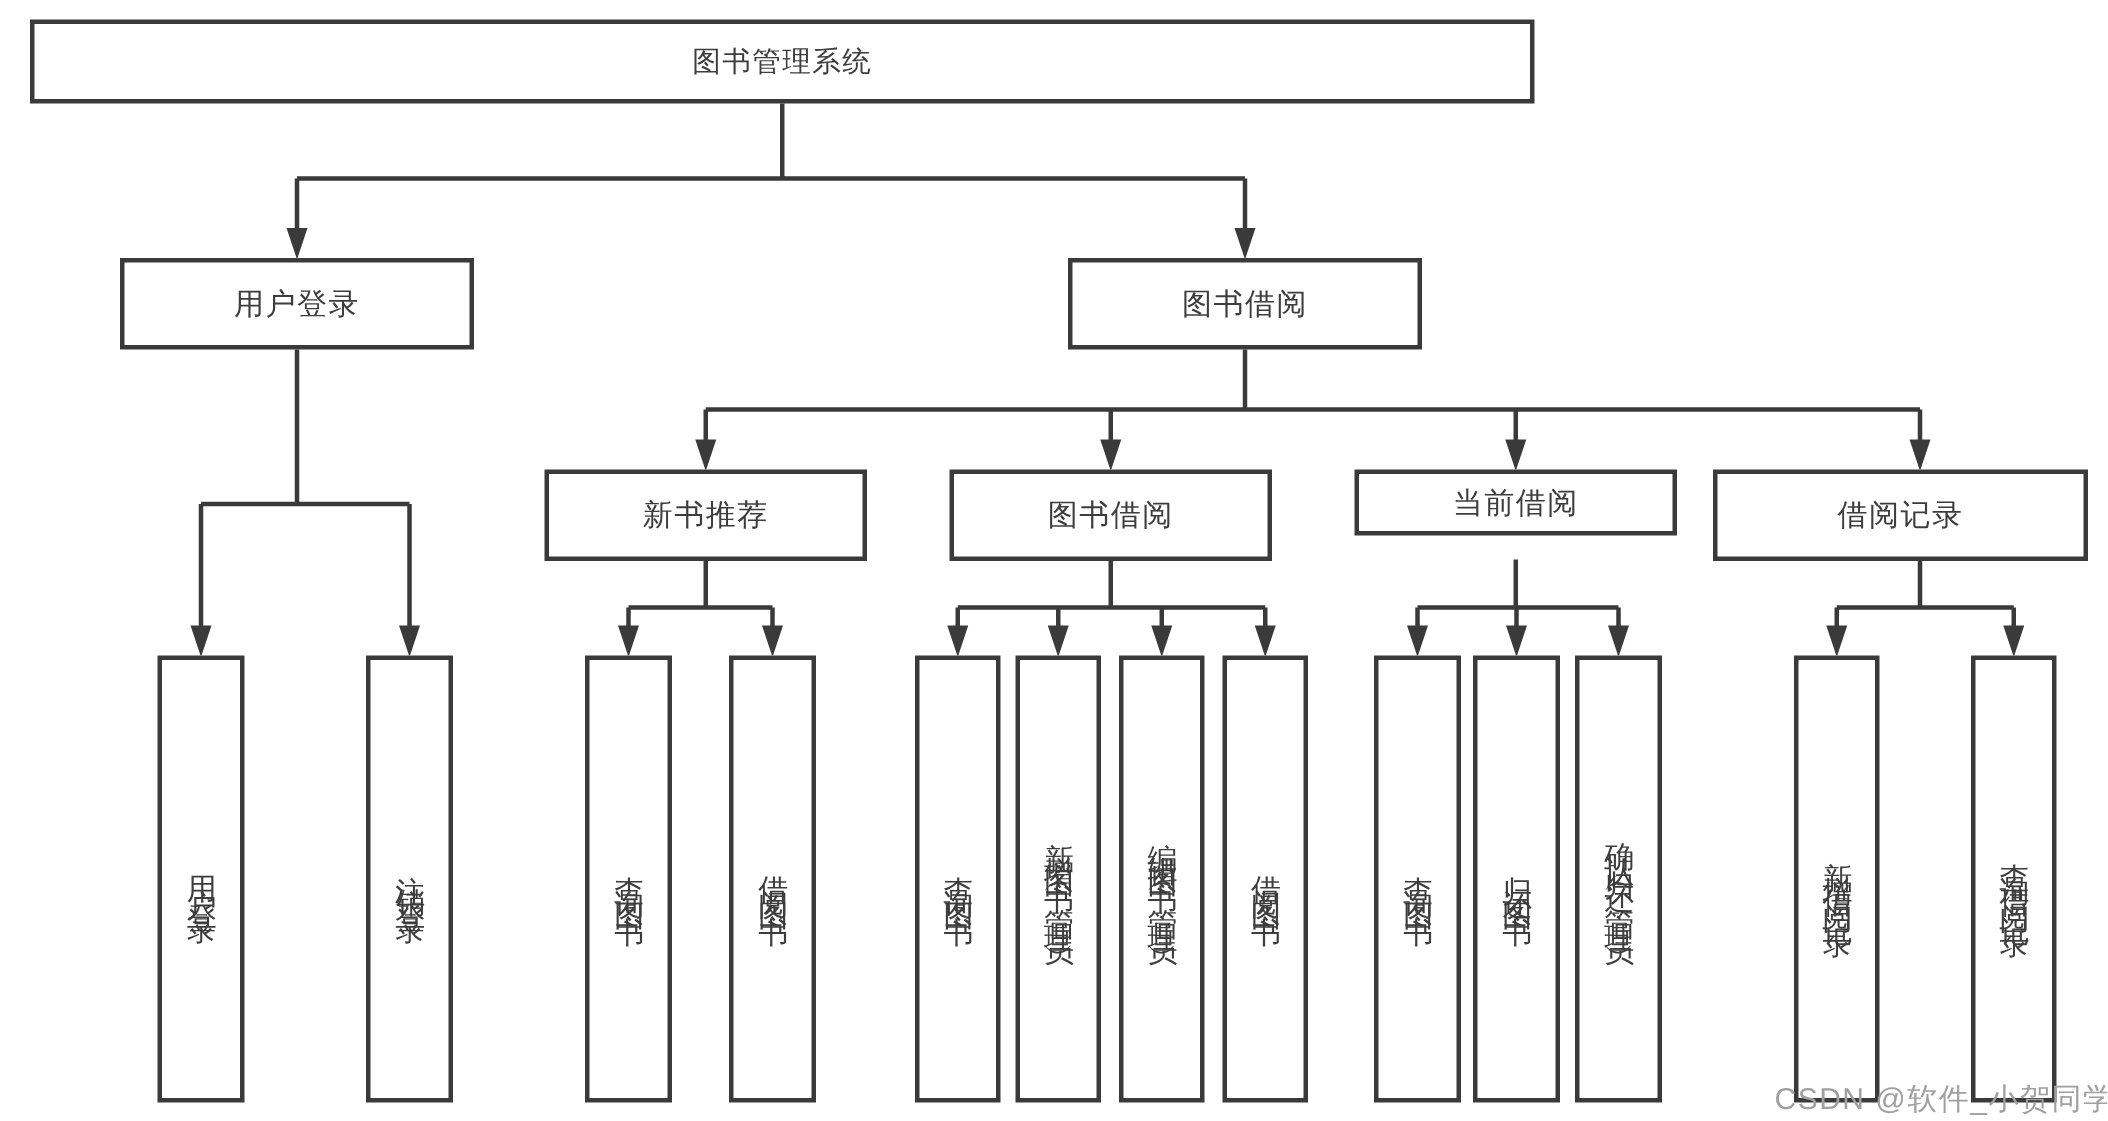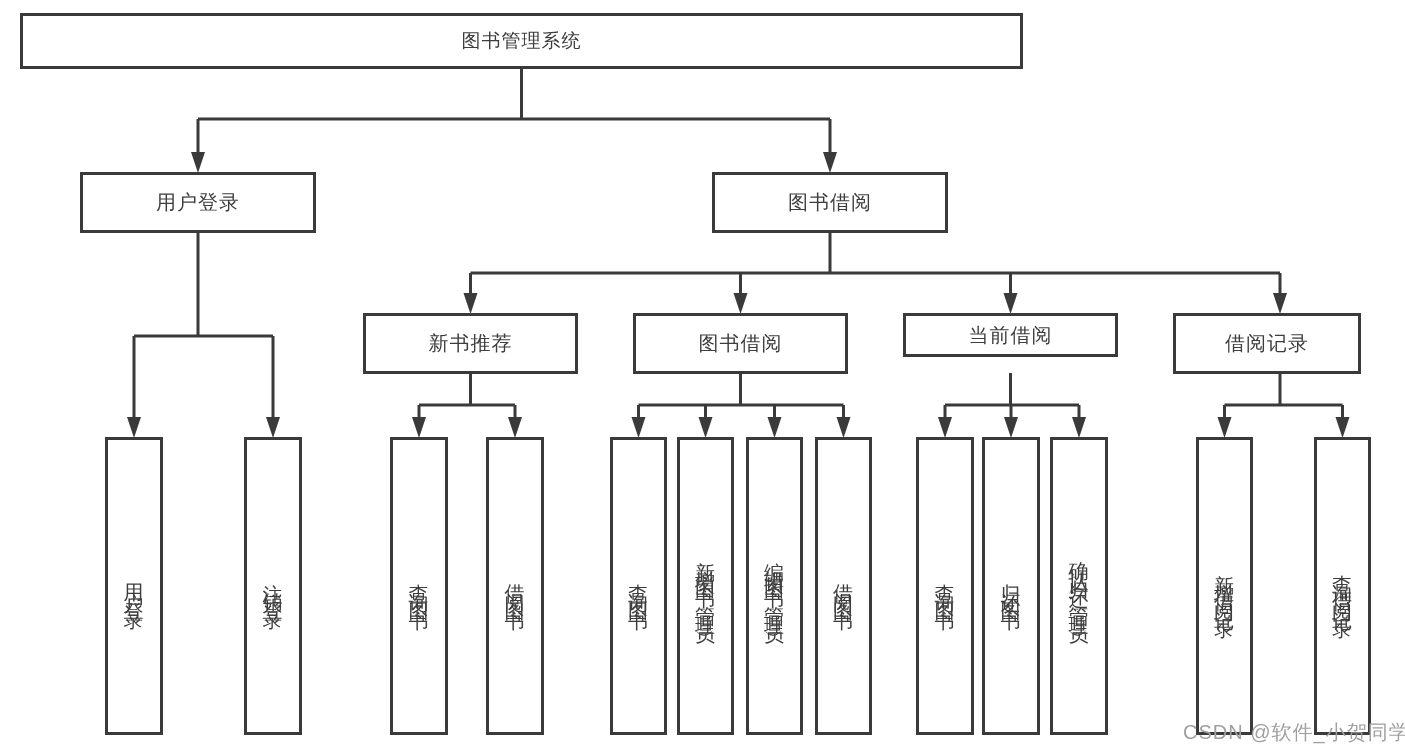--- a/index.html
+++ b/index.html
@@ -105,21 +105,21 @@
 
   <div class="hbox" style="left:363px;top:313px;width:215px;height:61px">
     <span class="label">新书推荐</span>
   </div>
   <div class="hbox" style="left:633px;top:313px;width:215px;height:61px">
     <span class="label">图书借阅</span>
   </div>
   <div class="hbox" style="left:903px;top:313px;width:215px;height:44px">
     <span class="label">当前借阅</span>
   </div>
-  <div class="hbox" style="left:1173px;top:313px;width:188px;height:61px">
+  <div class="hbox" style="left:1142px;top:313px;width:250px;height:61px">
     <span class="label">借阅记录</span>
   </div>
 
   <div class="vbox" style="left:105px;width:58px">
     <span class="vtext">用户登录</span>
   </div>
   <div class="vbox" style="left:244px;width:58px">
     <span class="vtext">注销登录</span>
   </div>
 

